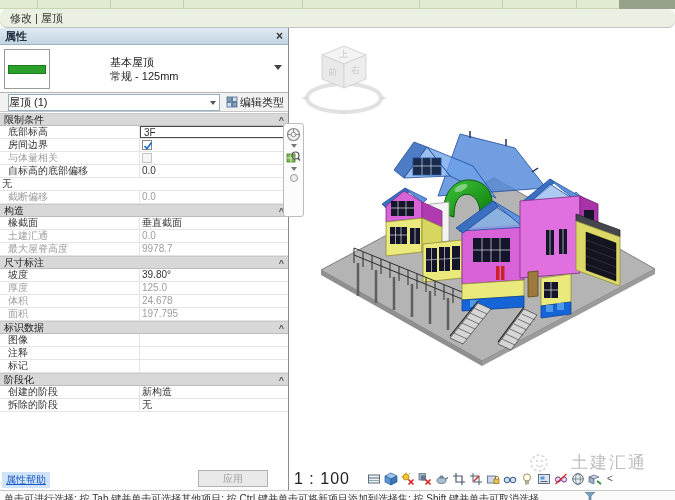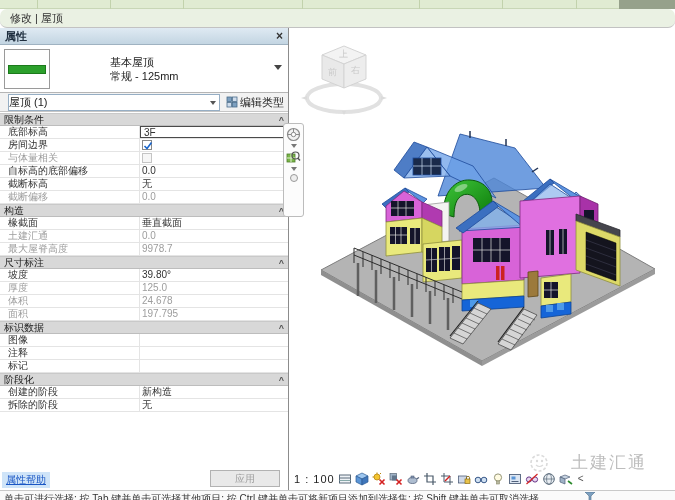--- a/index.html
+++ b/index.html
@@ -34,32 +34,32 @@
   .plabel { flex:0 0 140px; padding-left:8px; line-height:12px; color:#333; border-right:1px solid #e4e4e4; white-space:nowrap; overflow:hidden; }
   .pvalue { flex:1; line-height:12px; padding-left:2px; color:#333; position:relative; white-space:nowrap; }
   .prow.dim .plabel, .prow.dim .pvalue { color:#9d9d9d; }
   .vinput { position:absolute; inset:0; border:1px solid #4a4a4a; background:#fff; line-height:11px; padding-left:3px; }
   .chk { width:10px; height:10px; border:1px solid #888; background:#fff; margin-top:1px; position:relative; }
   .chk svg { display:none; position:absolute; left:0; top:0; }
   .chk.checked svg { display:block; }
   .chk.disabled { border-color:#c4c4c4; background:#f6f6f6; }
   .panel-footer { position:absolute; left:0; bottom:0; width:288px; height:26px; }
   .help-link { position:absolute; left:2px; bottom:2px; background:#cfe4f8; color:#1a56c4; text-decoration:underline; font-size:10px; padding:1px 4px; }
-  .apply-btn { position:absolute; right:8px; bottom:3px; width:70px; height:17px; background:#e9e9e9; border:1px solid #b2b2b2; color:#9e9e9e; font-size:10px; text-align:center; line-height:15px; }
+  .apply-btn { position:absolute; right:20px; bottom:3px; width:70px; height:17px; background:#e9e9e9; border:1px solid #b2b2b2; color:#9e9e9e; font-size:10px; text-align:center; line-height:15px; }
 
   
   .viewport { position:absolute; left:290px; top:28px; width:385px; height:462px; background:#fff; }
   .viewcube { position:absolute; left:10px; top:12px; opacity:.9; }
   .vc-label { position:absolute; color:#c4c4c4; font-size:9px; }
   .navbar { position:absolute; left:-7px; top:95px; width:21px; height:94px; background:#fcfcfc; border:1px solid #bcbcbc; border-radius:3px; display:flex; flex-direction:column; align-items:center; padding-top:3px; gap:2px; }
   .nav-chev { width:0; height:0; border-left:3px solid transparent; border-right:3px solid transparent; border-top:4px solid #777; }
   .house { position:absolute; left:20px; top:72px; }
 
   .viewbar { position:absolute; left:4px; bottom:4px; height:15px; display:flex; align-items:center; gap:3px; }
-  .scale-label { font-size:11px; color:#222; letter-spacing:1px; margin-right:0; }
+  .scale-label { font-size:16px; color:#222; letter-spacing:1px; margin-right:14px; }
   .vc-icon { width:14px; height:14px; display:inline-block; }
   .vb-chev { color:#555; font-size:10px; margin-left:2px; }
   .watermark { position:absolute; right:28px; bottom:16px; display:flex; align-items:flex-end; gap:16px; color:#bdbdbd; font-size:17px; letter-spacing:2px; }
 
   
   .statusbar { position:absolute; left:0; top:490px; width:675px; height:10px; background:#fafafa; border-top:1px solid #c9c9c9; overflow:hidden; }
   .statusbar .txt { position:absolute; left:4px; top:1px; font-size:10px; color:#333; white-space:nowrap; }
   .status-icon { position:absolute; left:585px; top:1px; }
 </style>
 </head>
@@ -140,21 +140,20 @@
         <div class="plabel">与体量相关</div>
         <div class="pvalue">
             <div class="chk disabled"></div>
           </div>
       </div>
       <div class="prow">
         <div class="plabel">自标高的底部偏移</div>
         <div class="pvalue">0.0</div>
       </div>
       <div class="prow">
-        <div class="plabel">截断标高</div>
         <div class="pvalue">无</div>
       </div>
       <div class="prow dim">
         <div class="plabel">截断偏移</div>
         <div class="pvalue">0.0</div>
       </div>
 
       <div class="psection">
         <span>构造</span>
         <span class="pin">^</span>

